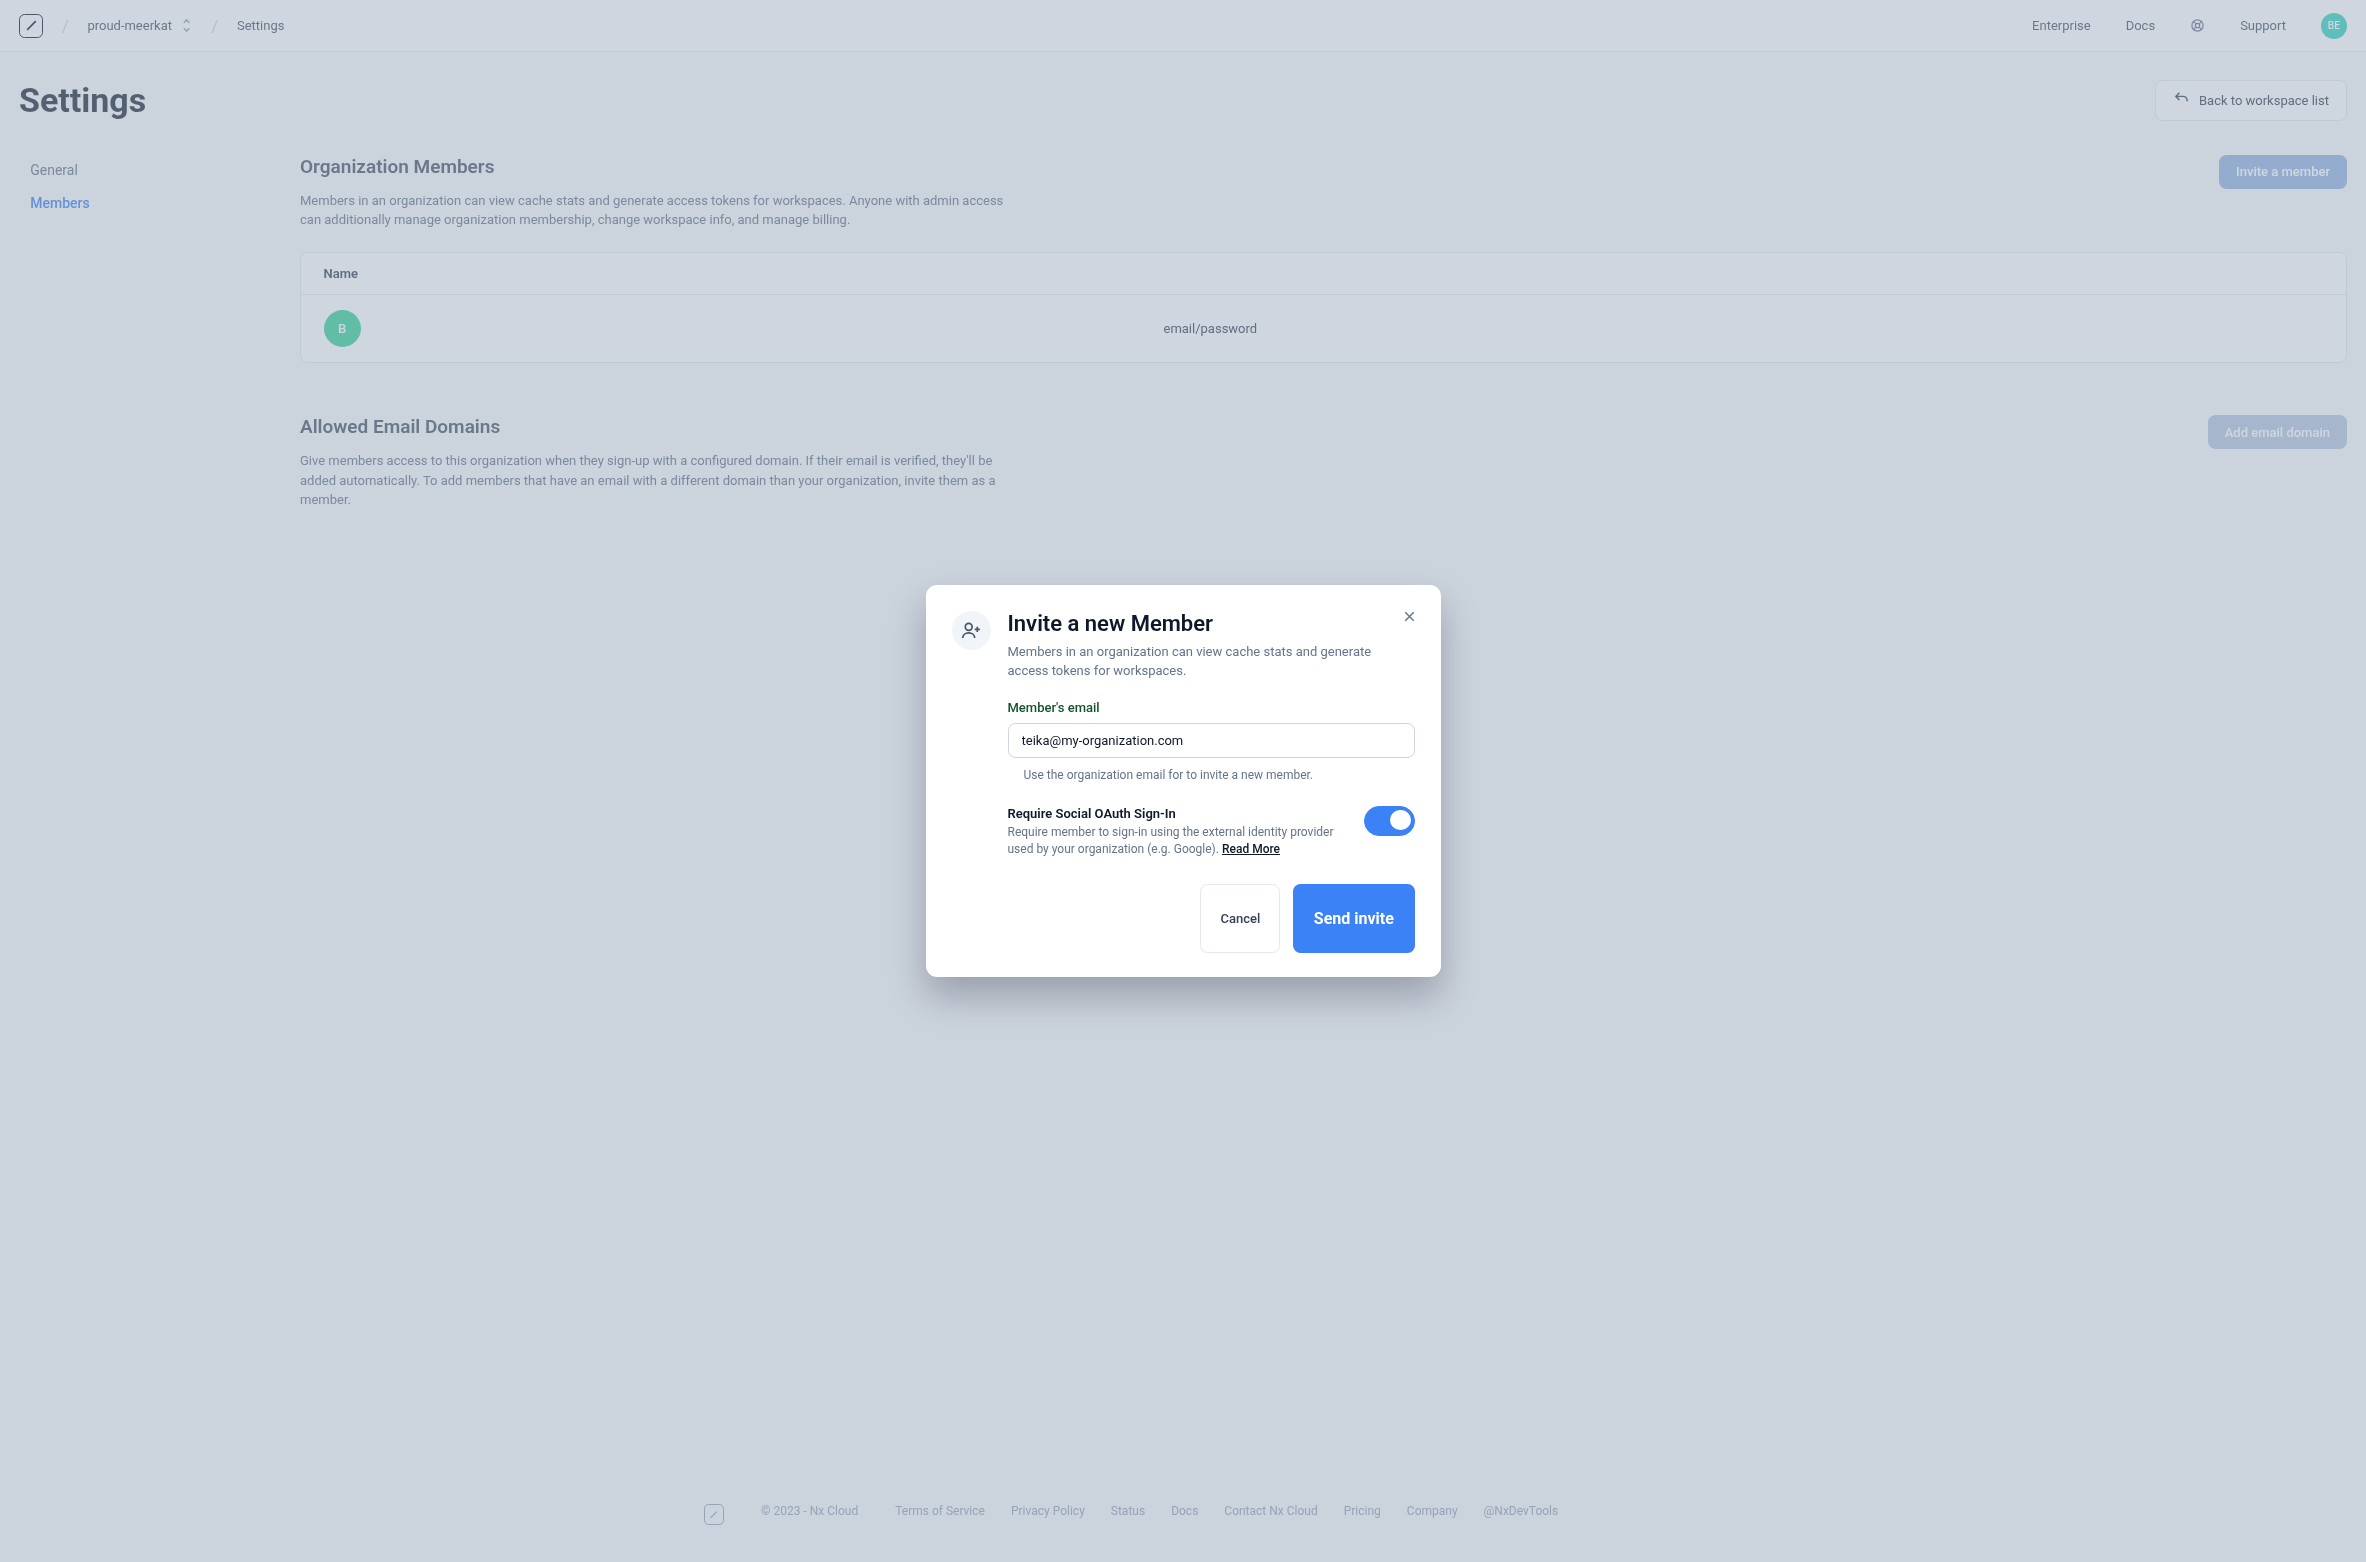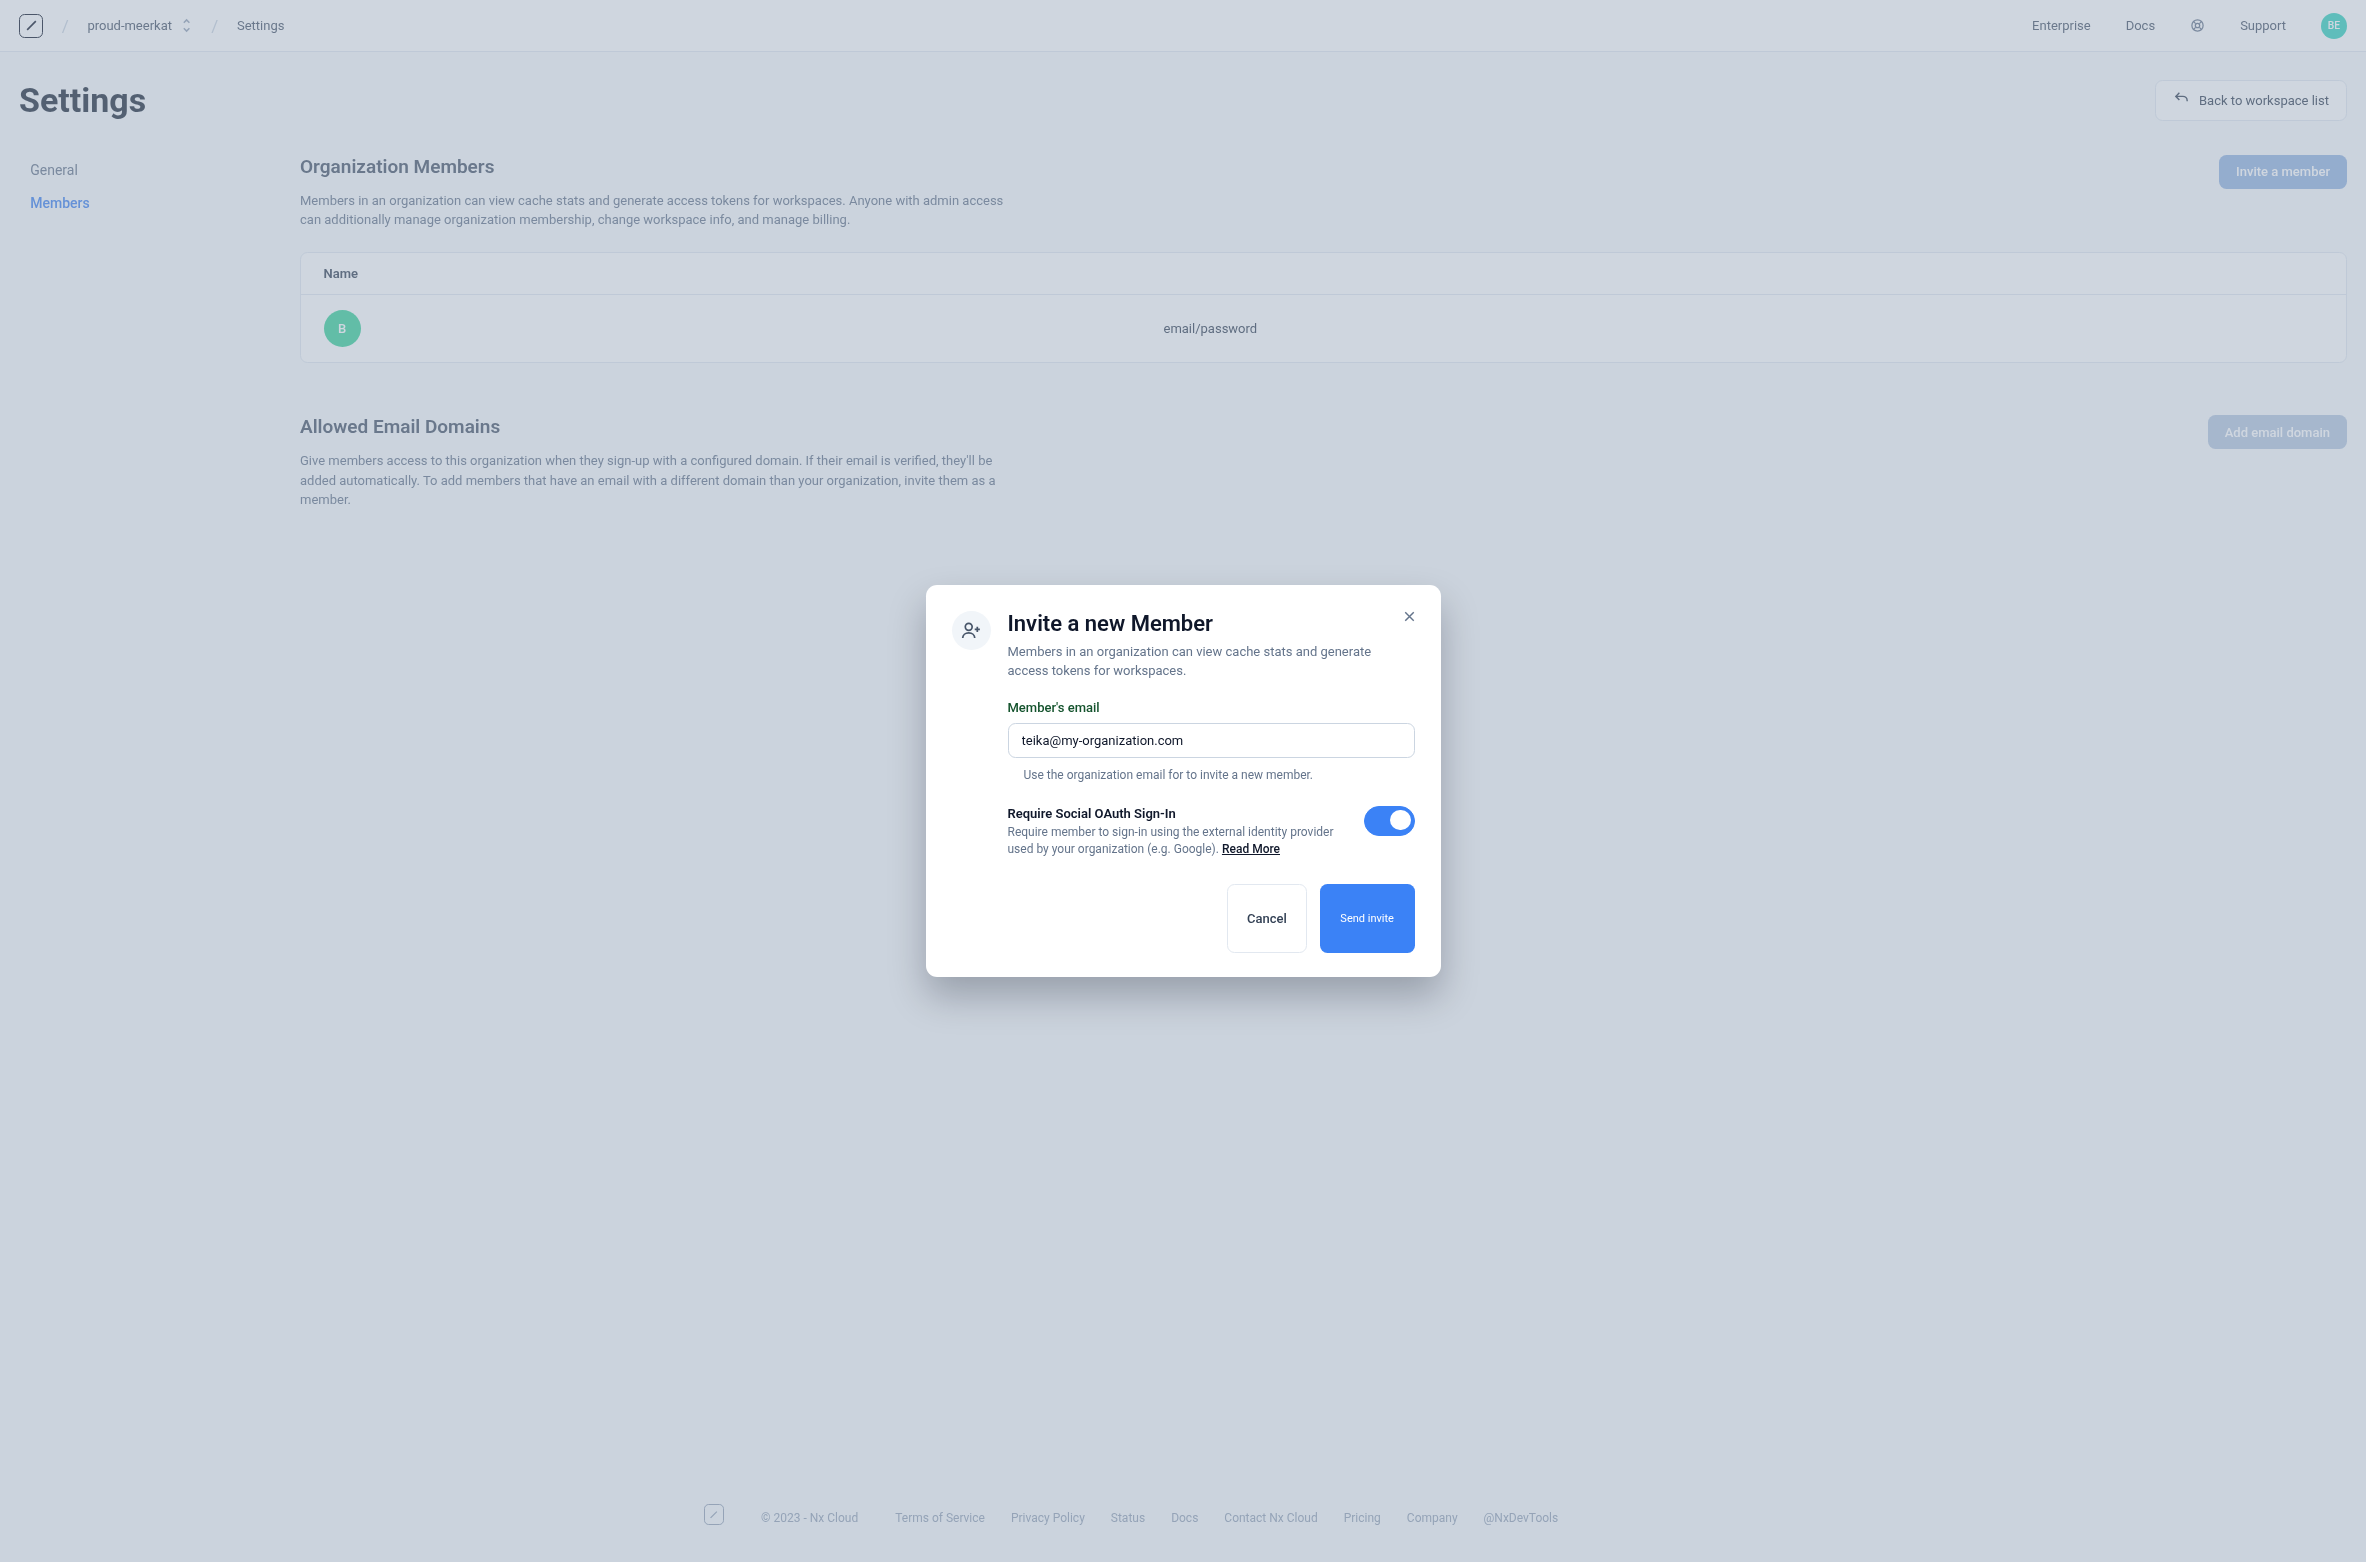--- a/index.html
+++ b/index.html
@@ -58,21 +58,21 @@
   .col-name{flex:0 0 42%;}
   .col-sign{flex:1;}
   .table-row{display:flex;align-items:center;padding:15px 22.5px;}
   .cell-avatar{width:37px;height:37px;border-radius:50%;background:#34d399;color:#fff;display:flex;align-items:center;justify-content:center;font-size:13px;font-weight:500;margin-right:15px;}
   .cell-sign{font-size:13px;color:#334155;}
 
   .section+.section{margin-top:52px;}
 
   
   .footer{padding:22.5px 0 37px;color:var(--footer);}
-  .footer-inner{max-width:1031px;margin:0 auto;display:flex;align-items:flex-end;gap:37px;font-size:12px;padding-left:36px;}
+  .footer-inner{max-width:1031px;margin:0 auto;display:flex;align-items:flex-start;gap:37px;font-size:12px;padding-left:36px;}
   .footer-logo{width:20.6px;height:20.6px;border:1.9px solid #94a3b8;border-radius:4.7px;display:flex;align-items:center;justify-content:center;}
   .footer-links{display:flex;gap:26px;flex-wrap:wrap;}
 
   
   .modal-wrap{position:fixed;inset:0;display:flex;align-items:center;justify-content:center;z-index:20;}
   .modal{width:515px;background:#fff;border-radius:11.2px;box-shadow:0 19px 37px rgba(2,6,23,0.25);padding:26px 26px 24px;}
   .modal-close{position:absolute;right:19px;top:19px;background:none;border:none;padding:3.7px;color:#64748b;cursor:pointer;}
   .modal-head{display:flex;gap:17px;align-items:flex-start;position:relative;margin-bottom:19px;}
   .modal-icon{width:39px;height:39px;border-radius:50%;background:#f1f5f9;display:flex;align-items:center;justify-content:center;flex:none;color:#475569;}
   .modal-icon svg{width:20.6px;height:20.6px;}
@@ -83,21 +83,21 @@
   .form-hint{font-size:12px;color:var(--muted);margin-top:9.4px;padding-left:16px;}
   .form-group{margin-left:56px;}
   .oauth-block{margin:24px 0 0 56px;display:flex;gap:18px;align-items:flex-start;justify-content:center;}
   .oauth-title{font-size:13px;font-weight:600;color:#0f172a;margin:0 0 3.7px;}
   .oauth-desc{font-size:12px;color:var(--muted);line-height:1.4;margin:0;}
   .read-more{color:#0f172a;font-weight:500;text-decoration:underline;}
   .toggle{flex:none;width:51px;height:30px;border-radius:936px;border:1.9px solid var(--brand);background:var(--brand);position:relative;cursor:pointer;}
   .toggle-knob{position:absolute;right:2.8px;top:2.8px;width:20.6px;height:20.6px;border-radius:50%;background:#fff;}
   .modal-actions{margin-top:26px;display:flex;justify-content:flex-end;gap:13px;}
   .btn-cancel{padding:26px 19px;border:0.9px solid var(--border);border-radius:7.5px;background:#fff;font-size:13px;color:#334155;font-weight:500;}
-  .btn-send{padding:9.4px 20.6px;border:none;border-radius:7.5px;background:var(--brand);color:#fff;font-size:11px;font-weight:400;}
+  .btn-send{padding:9.4px 20.6px;border:none;border-radius:7.5px;background:var(--brand);color:#fff;font-size:16px;font-weight:700;}
 </style>
 </head>
 <body>
 
 <div class="topbar">
   <div class="topbar-left">
     <div class="logo-box">
       <svg viewBox="0 0 24 24" fill="none" stroke="#0f172a" stroke-width="3">
           <path d="M4 20 L20 4"></path>
         </svg>

